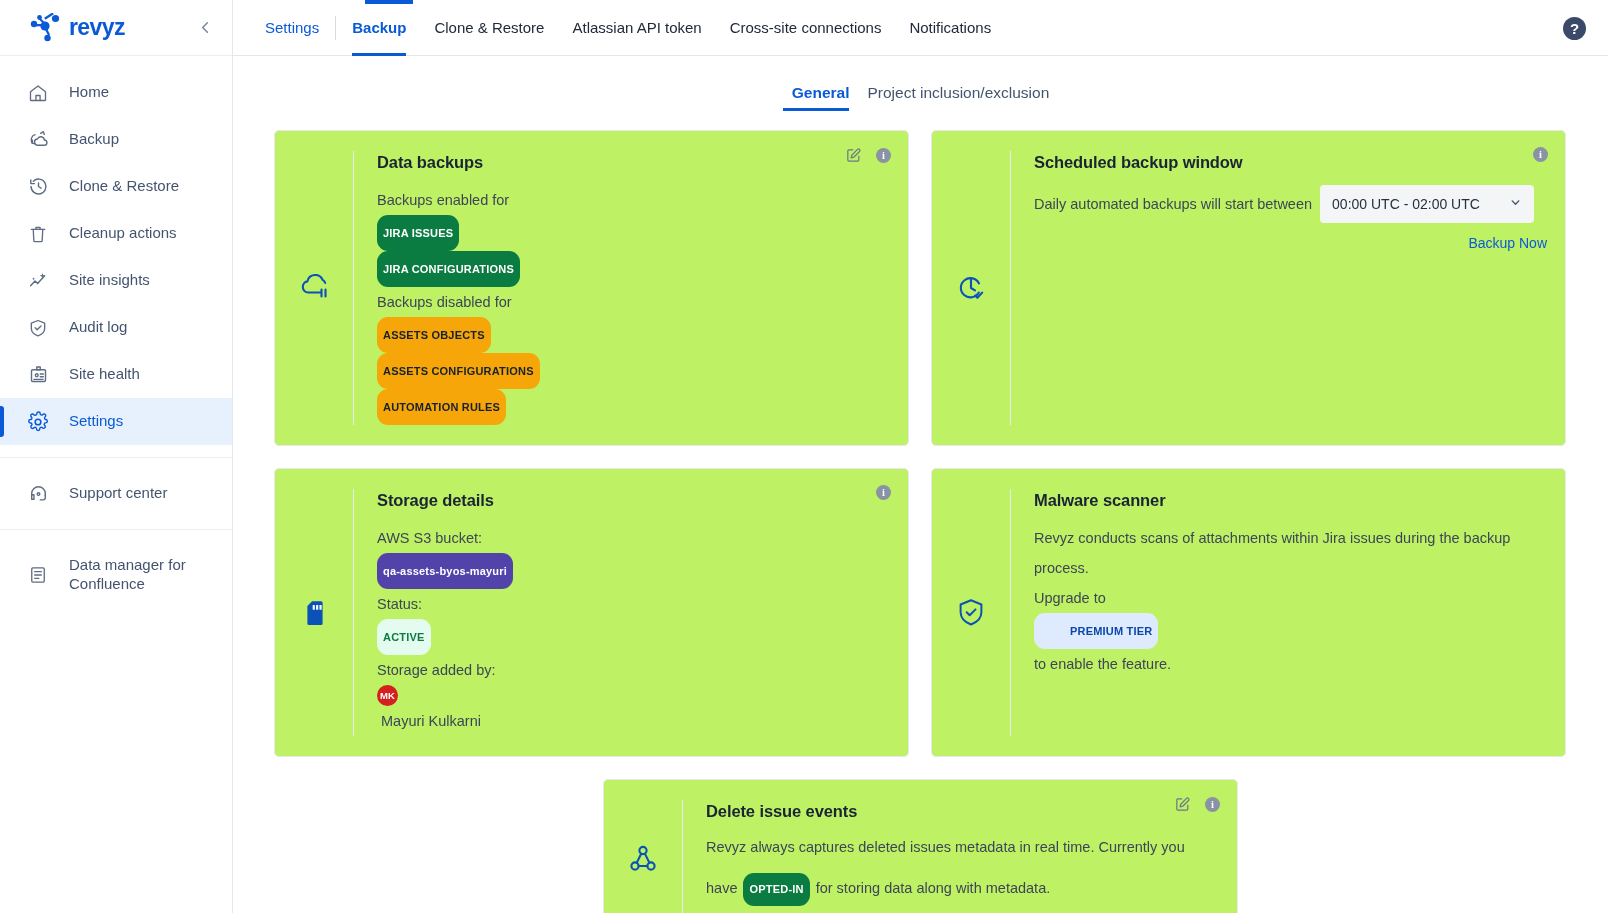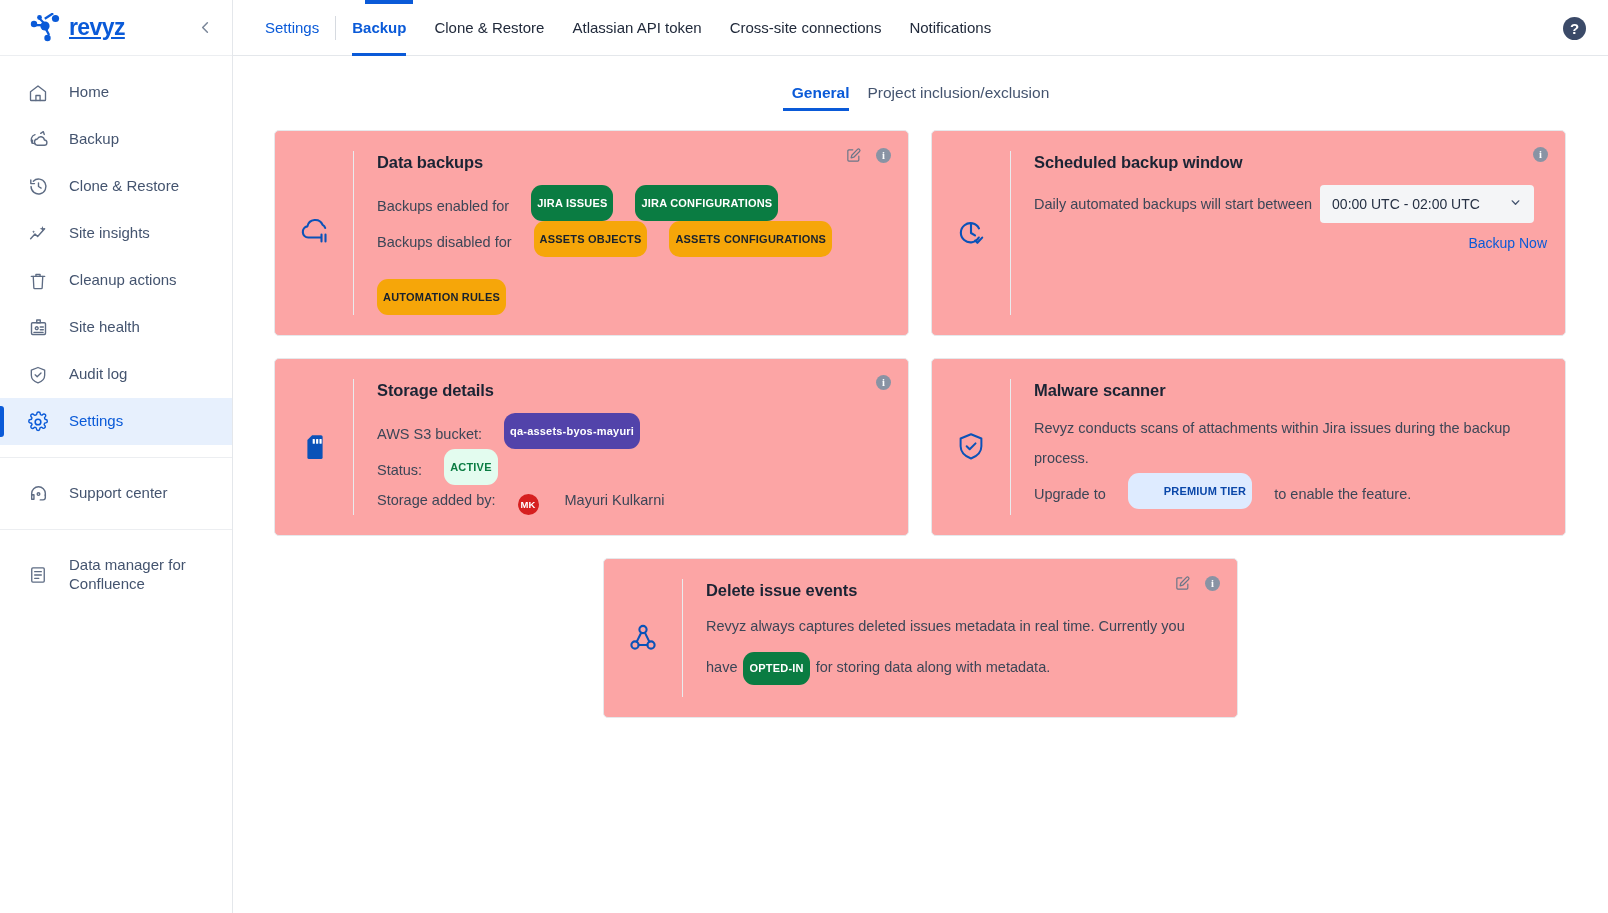--- a/index.html
+++ b/index.html
@@ -24,21 +24,20 @@
     height: 56px; flex: 0 0 56px;
     display: flex; align-items: center;
     border-bottom: 1px solid #eceef1;
     padding: 0 14px 0 28px;
   }
   .brand-logo { display: flex; align-items: center; gap: 7px; flex: 1; }
   .brand-mark { width: 34px; height: 30px; flex: 0 0 34px; }
   .brand-name {
     font-size: 23px; font-weight: bold; color: #0a5ad8;
     letter-spacing: -0.6px;
-    text-decoration: underline;
   }
   .collapse-btn {
     width: 26px; height: 26px; display: flex;
     align-items: center; justify-content: center;
     color: #7a8699; cursor: pointer;
   }
 
   .nav { padding-top: 13px; }
   .nav-item {
     height: 47px; display: flex; align-items: center;
@@ -107,42 +106,42 @@
     height: 3px; background: #0a5ad8;
   }
 
   
   .grid {
     margin: 19px auto 0 auto;
     width: 1293px;
     display: flex; flex-wrap: wrap; gap: 22px;
   }
   .card {
-    background: #fca5a5;
+    background: #bef264;
     border: 1px solid #e6e8eb;
     border-radius: 5px;
     width: 635px; min-height: 143px;
     display: flex; align-items: stretch;
     position: relative;
     padding: 20px 18px 20px 0;
   }
   .card-icon-col {
     width: 79px; flex: 0 0 79px;
     display: flex; align-items: center; justify-content: center;
     border-right: 1px solid #e9ebee;
     color: #0a52b8;
   }
   .card-body { flex: 1; padding-left: 23px; padding-top: 2px; }
   .card-title {
     font-size: 16.5px; font-weight: bold; color: #1b2434;
     margin-bottom: 13px; letter-spacing: -0.1px;
   }
   .card-line {
     font-size: 14.5px; color: #3c4657; line-height: 30px;
-    display: flex; align-items: flex-end; flex-wrap: wrap; gap: 22px;
+    display: flex; align-items: flex-start; flex-wrap: wrap; gap: 0; flex-direction: column;
   }
   .card-actions {
     position: absolute; top: 16px; right: 17px;
     display: flex; align-items: center; gap: 14px;
   }
   .act-icon { cursor: pointer; color: #6b7688; display: flex; }
   .info-icon {
     width: 15px; height: 15px; border-radius: 50%;
     background: #8993a4; color: #fff; font-size: 10.5px; font-weight: bold;
     display: flex; align-items: center; justify-content: center;
@@ -254,61 +253,61 @@
             <path d="M3.5 12a8.5 8.5 0 1 0 2.6-6.1"></path>
             <path d="M3.2 4.5v4.2h4.2"></path>
             <path d="M12 7.8V12l3 1.8"></path>
           </svg>
         </span>
         <span class="lbl">Clone &amp; Restore</span>
       </div>
 
       <div class="nav-item">
         <span class="ico">
+          <svg width="20" height="20" viewBox="0 0 24 24" fill="none" stroke="currentColor" stroke-width="1.6" stroke-linecap="round" stroke-linejoin="round">
+            <path d="M4 6.5h16"></path>
+            <path d="M9.5 6.5V4.2h5v2.3"></path>
+            <path d="M6.3 6.5 7 20.2a1 1 0 0 0 1 .9h8a1 1 0 0 0 1-.9l.7-13.7"></path>
+          </svg>
+        </span>
+        <span class="lbl">Cleanup actions</span>
+      </div>
+
+      <div class="nav-item">
+        <span class="ico">
           <svg width="21" height="21" viewBox="0 0 24 24" fill="none" stroke="currentColor" stroke-width="1.6" stroke-linecap="round" stroke-linejoin="round">
             <path d="M3 18 L8 12.5 L11 15.5 L19 6.5"></path>
             <path d="M16.5 3.5 L17.3 5.8 L19.6 6.6 L17.3 7.4 L16.5 9.7 L15.7 7.4 L13.4 6.6 L15.7 5.8Z" fill="currentColor" stroke="none"></path>
             <path d="M6.4 8.2 L6.9 9.6 L8.3 10.1 L6.9 10.6 L6.4 12 L5.9 10.6 L4.5 10.1 L5.9 9.6Z" fill="currentColor" stroke="none"></path>
           </svg>
         </span>
         <span class="lbl">Site insights</span>
       </div>
 
       <div class="nav-item">
         <span class="ico">
           <svg width="20" height="20" viewBox="0 0 24 24" fill="none" stroke="currentColor" stroke-width="1.6" stroke-linecap="round" stroke-linejoin="round">
-            <path d="M4 6.5h16"></path>
-            <path d="M9.5 6.5V4.2h5v2.3"></path>
-            <path d="M6.3 6.5 7 20.2a1 1 0 0 0 1 .9h8a1 1 0 0 0 1-.9l.7-13.7"></path>
-          </svg>
-        </span>
-        <span class="lbl">Cleanup actions</span>
+            <path d="M12 3 L20 6.2v6c0 5-3.4 7.6-8 9.3-4.6-1.7-8-4.3-8-9.3v-6Z"></path>
+            <path d="M8.6 11.8 11 14.2 15.6 9.6"></path>
+          </svg>
+        </span>
+        <span class="lbl">Audit log</span>
       </div>
 
       <div class="nav-item">
         <span class="ico">
           <svg width="21" height="21" viewBox="0 0 24 24" fill="none" stroke="currentColor" stroke-width="1.6" stroke-linecap="round" stroke-linejoin="round">
             <rect x="4" y="6.5" width="16" height="13.5" rx="1.3"></rect>
             <path d="M10 3.5h4v3h-4z"></path>
             <path d="M8.5 12.8h-0.1M8.4 12.8a1.6 1.6 0 1 1 3.2 0 1.6 1.6 0 1 1-3.2 0Z"></path>
             <path d="M14 11.5h3.5M14 14.5h3.5"></path>
             <path d="M6.8 17.6h10.4"></path>
           </svg>
         </span>
         <span class="lbl">Site health</span>
-      </div>
-
-      <div class="nav-item">
-        <span class="ico">
-          <svg width="20" height="20" viewBox="0 0 24 24" fill="none" stroke="currentColor" stroke-width="1.6" stroke-linecap="round" stroke-linejoin="round">
-            <path d="M12 3 L20 6.2v6c0 5-3.4 7.6-8 9.3-4.6-1.7-8-4.3-8-9.3v-6Z"></path>
-            <path d="M8.6 11.8 11 14.2 15.6 9.6"></path>
-          </svg>
-        </span>
-        <span class="lbl">Audit log</span>
       </div>
 
       <div class="nav-item active">
         <span class="ico">
           <svg width="22" height="22" viewBox="0 0 24 24" fill="none" stroke="currentColor" stroke-width="1.7" stroke-linecap="round" stroke-linejoin="round">
             <circle cx="12" cy="12" r="3.1"></circle>
             <path d="M19.4 14a1.6 1.6 0 0 0 .3 1.8l.1.1a2 2 0 1 1-2.8 2.8l-.1-.1a1.6 1.6 0 0 0-1.8-.3 1.6 1.6 0 0 0-1 1.5V20a2 2 0 1 1-4 0v-.1A1.6 1.6 0 0 0 9 18.4a1.6 1.6 0 0 0-1.8.3l-.1.1a2 2 0 1 1-2.8-2.8l.1-.1a1.6 1.6 0 0 0 .3-1.8 1.6 1.6 0 0 0-1.5-1H3a2 2 0 1 1 0-4h.1A1.6 1.6 0 0 0 4.6 8a1.6 1.6 0 0 0-.3-1.8l-.1-.1a2 2 0 1 1 2.8-2.8l.1.1A1.6 1.6 0 0 0 9 3.7h.1A1.6 1.6 0 0 0 10.6 2.2V2a2 2 0 1 1 4 0v.1a1.6 1.6 0 0 0 1 1.5 1.6 1.6 0 0 0 1.8-.3l.1-.1a2 2 0 1 1 2.8 2.8l-.1.1a1.6 1.6 0 0 0-.3 1.8v.1a1.6 1.6 0 0 0 1.5 1H21a2 2 0 1 1 0 4h-.1a1.6 1.6 0 0 0-1.5 1Z" transform="translate(1 1) scale(0.92)"></path>
           </svg>
         </span>
         <span class="lbl">Settings</span>

